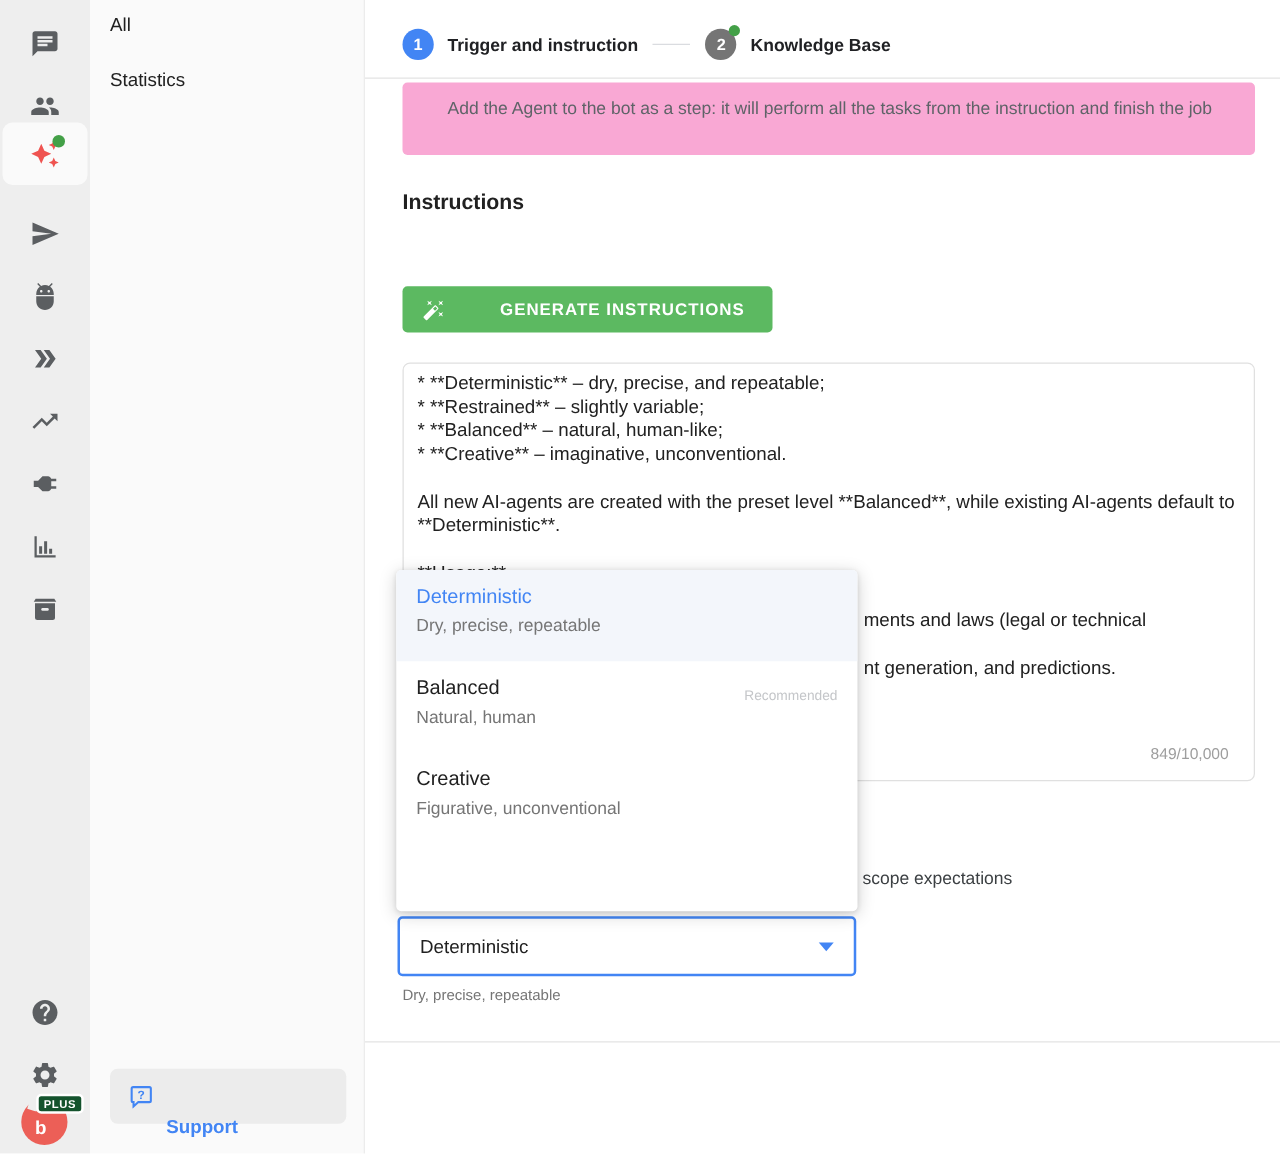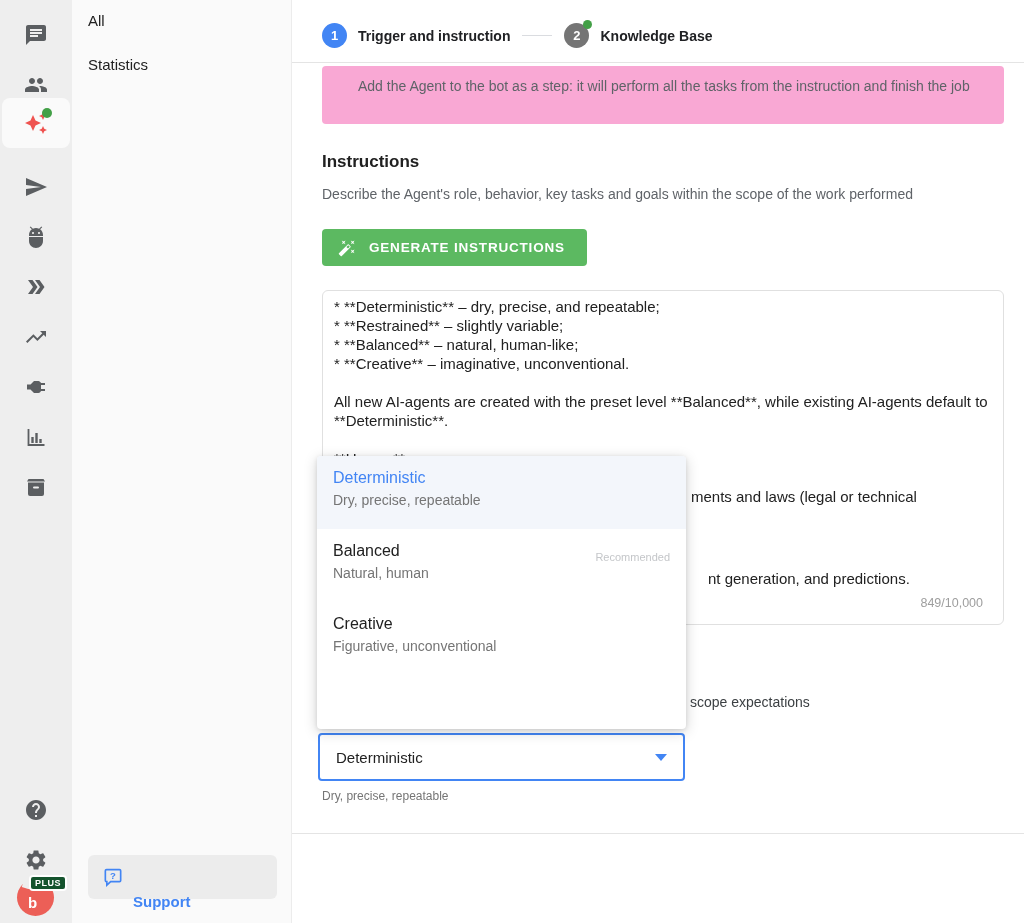--- a/index.html
+++ b/index.html
@@ -43,28 +43,28 @@
 
   .divider { position:absolute; left:0; right:0; height:1px; background:#e4e4e4; }
   .divider-top { top:62px; }
   .divider-bottom { top:833px; }
 
   .banner { position:absolute; left:30px; top:66px; width:682px; height:58px; background:#f9a8d4; border-radius:4px; padding:10px 18px 10px 36px; font-size:14px; line-height:20px; color:#5f6368; }
 
   .section-heading { position:absolute; left:30px; top:152px; font-size:17px; font-weight:bold; color:#212121; }
   .section-desc { position:absolute; left:30px; top:186px; font-size:14px; color:#5f6368; }
 
-  .gen-btn { position:absolute; left:30px; top:229px; height:37px; background:#5cb961; border:none; border-radius:4px; color:#fff; font-family:"Liberation Sans", sans-serif; font-size:13.5px; font-weight:bold; letter-spacing:0.8px; display:flex; align-items:center; padding:0 22px 0 16px; cursor:pointer; }
+  .gen-btn { position:absolute; left:30px; top:229px; height:37px; background:#5cb961; border:none; border-radius:4px; color:#fff; font-family:"Liberation Sans", sans-serif; font-size:13.5px; font-weight:bold; letter-spacing:0.8px; display:flex; align-items:center; padding:0 22px 0 16px; cursor:pointer;gap:31px; }
   .gen-btn svg { width:18px; height:18px; margin-right:13px; }
 
   .editor { position:absolute; left:30px; top:290px; width:682px; height:335px; border:1px solid #e0e0e0; border-radius:6px; background:#fff; cursor:text; }
   .editor-text { position:absolute; left:11px; right:14px; top:6px; font-size:15px; line-height:19px; color:#212121; white-space:pre-wrap; }
   .editor-frag { position:absolute; font-size:15px; line-height:19px; color:#212121; white-space:nowrap; }
   .frag-1 { left:368px; top:196px; }
-  .frag-2 { left:385px; top:234px;margin-top:44px; }
+  .frag-2 { left:368px; top:234px; }
   .char-counter { position:absolute; right:20px; bottom:14px; font-size:12.5px; color:#9e9e9e; }
 
   .expect-frag { position:absolute; left:398px; top:694px; font-size:14px; color:#3c4043; white-space:nowrap; }
 
   .select-field { position:absolute; left:26px; top:733px; width:367px; height:48px; border:2px solid #4285f4; border-radius:4px; background:#fff; display:flex; align-items:center; padding:0 16px; cursor:pointer; }
   .select-value { font-size:15px; color:#212121; flex:1; }
   .select-caret { width:0; height:0; border-left:6px solid transparent; border-right:6px solid transparent; border-top:7px solid #4285f4; }
   .select-helper { position:absolute; left:30px; top:789px; font-size:12px; color:#757575; }
 
   
@@ -194,21 +194,20 @@
         </div>
         <div class="step-label">Knowledge Base</div>
       </div>
     </div>
 
     <div class="divider divider-top"></div>
 
     <div class="banner">Add the Agent to the bot as a step: it will perform all the tasks from the instruction and finish the job</div>
 
     <h2 class="section-heading">Instructions</h2>
-    <div class="section-desc">Describe the Agent's role, behavior, key tasks and goals within the scope of the work performed</div>
 
     <button class="gen-btn">
       <svg viewBox="0 0 24 24" fill="#fff">
           <path d="M7.5 5.6L10 7 8.6 4.5 10 2 7.5 3.4 5 2l1.4 2.5L5 7zm12 9.8L17 14l1.4 2.5L17 19l2.5-1.4L22 19l-1.4-2.5L22 14zM22 2l-2.5 1.4L17 2l1.4 2.5L17 7l2.5-1.4L22 7l-1.4-2.5zm-7.63 5.29c-.39-.39-1.02-.39-1.41 0L1.29 18.96c-.39.39-.39 1.02 0 1.41l2.34 2.34c.39.39 1.02.39 1.41 0L16.7 11.05c.39-.39.39-1.02 0-1.41l-2.33-2.35zm-1.03 5.49l-2.12-2.12 2.44-2.44 2.12 2.12-2.44 2.44z"></path>
         </svg>
       <span>GENERATE INSTRUCTIONS</span>
     </button>
 
     <div class="editor">
       <div class="editor-text">* **Deterministic** – dry, precise, and repeatable;

